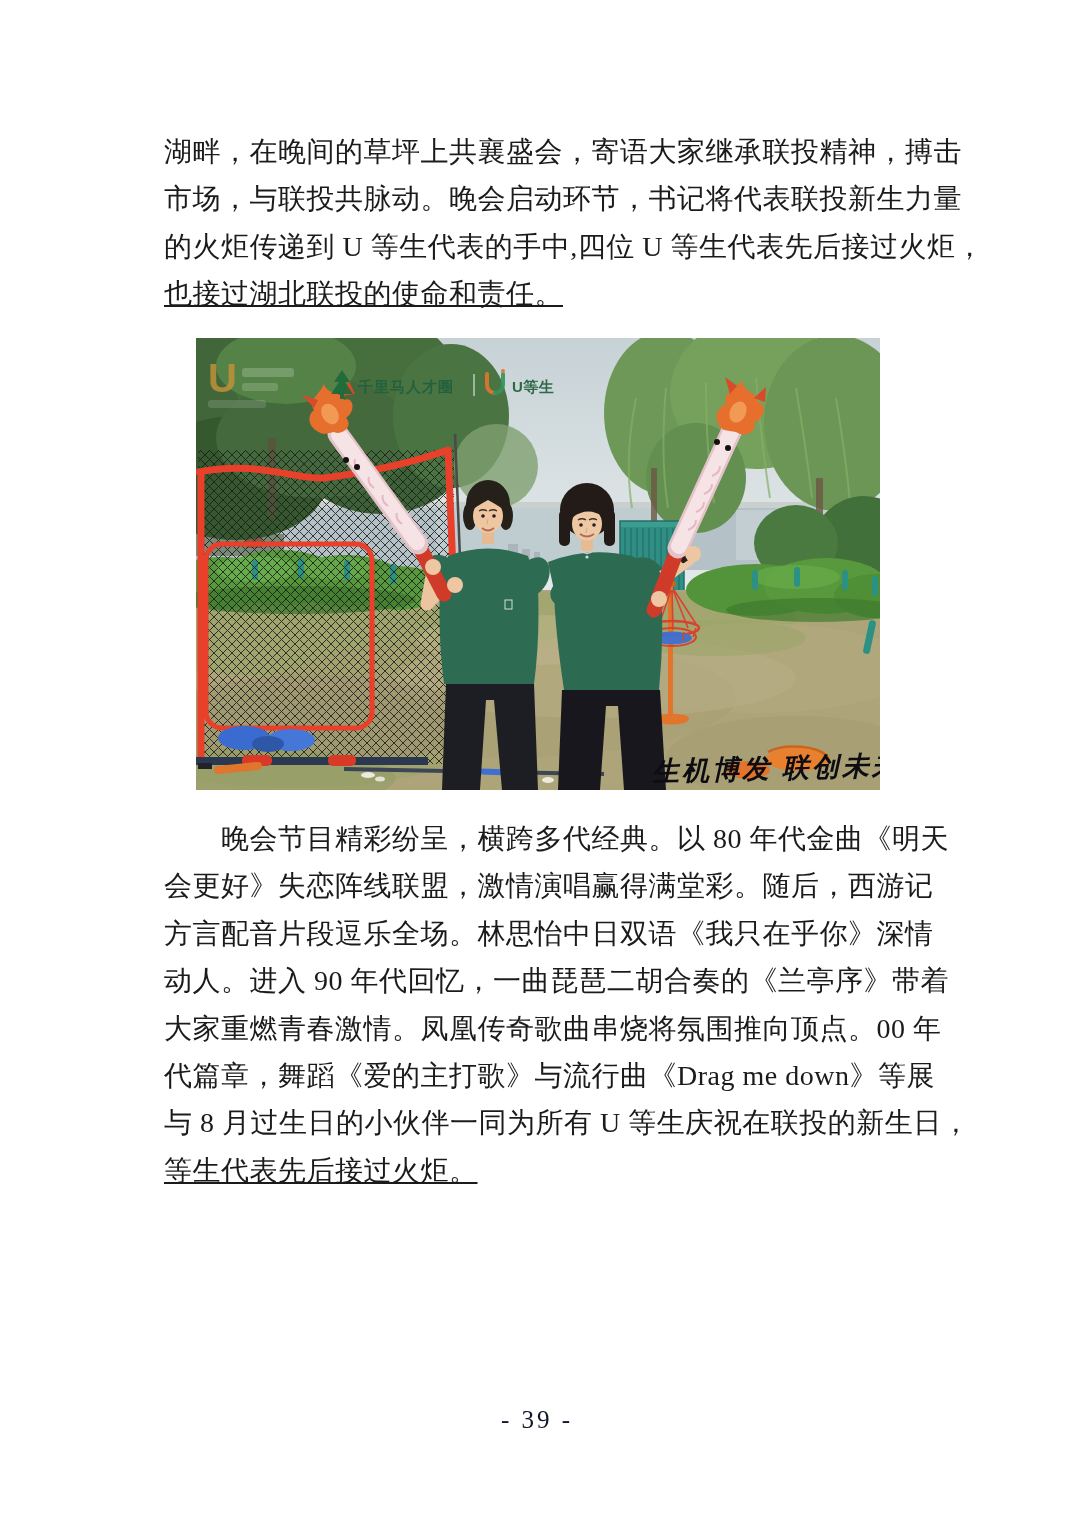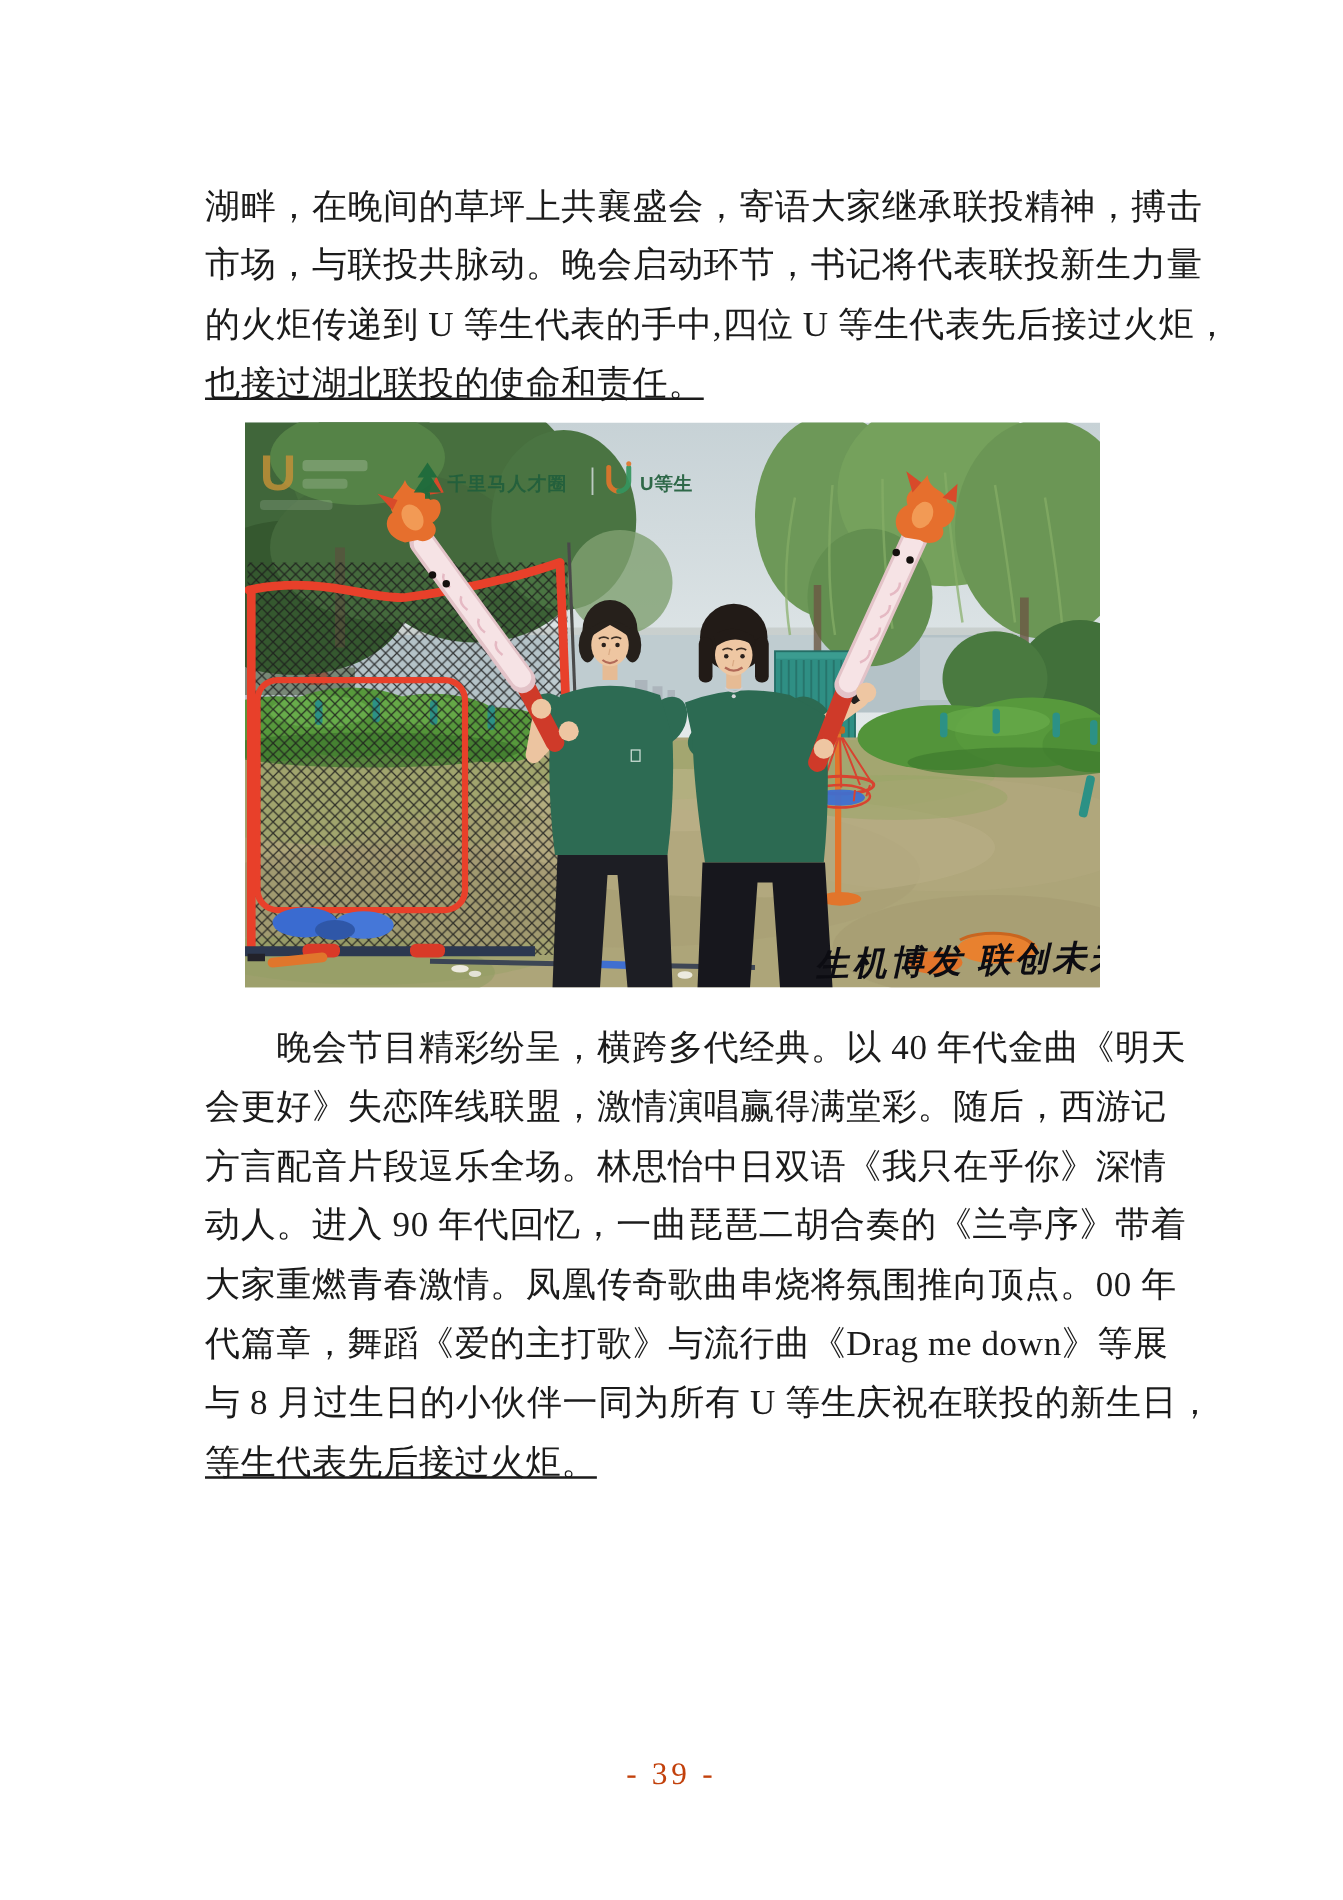--- a/index.html
+++ b/index.html
@@ -13,26 +13,26 @@
   }
   .para{position:absolute;left:164px;width:748px;font-size:28px;}
   .para .line{
     display:block;height:47.4px;line-height:47.4px;
     text-align:justify;text-align-last:justify;
     white-space:nowrap;
     letter-spacing:0.5px;
   }
   .para .line.last{text-align-last:left;text-decoration:underline;}
   .para .line.indent{text-indent:57px;}
-  .para1{top:142px;}
+  .para1{top:128px;}
   .para2{top:815px;}
   .photo{position:absolute;left:196px;top:338px;width:684px;height:452px;display:block;}
   .page-number{
     position:absolute;top:1406px;left:0;width:100%;
-    text-align:center;font-size:25px;color:#c2410c;letter-spacing:3px;
+    text-align:center;font-size:25px;color:#0f172a;letter-spacing:3px;
   }
   svg text{font-family:"Liberation Sans","DejaVu Sans",sans-serif;}
   svg text.calli{font-family:"Liberation Serif","DejaVu Serif",serif;}
 </style>
 </head>
 <body>
 
 <div class="page">
 
   <div class="para para1">
@@ -283,21 +283,21 @@
         <path d="M307,36 v11 a8,8 0 0 1 -8,8" stroke="#35955f" stroke-width="4"></path>
         <circle cx="307" cy="33" r="2" fill="#e0762c" stroke="none"></circle>
       </g>
       <text x="316" y="54" font-size="15" font-weight="bold" fill="#215f3c" letter-spacing="0.5">U等生</text>
     </g>
 
     <text class="calli" x="456" y="440" font-size="27" font-weight="bold" font-style="italic" fill="#0c0c12" letter-spacing="3" transform="rotate(-1.5 560 432)">生机博发 联创未来</text>
   </svg>
 
   <div class="para para2">
-    <span class="line indent">晚会节目精彩纷呈，横跨多代经典。以 40 年代金曲《明天</span>
+    <span class="line indent">晚会节目精彩纷呈，横跨多代经典。以 80 年代金曲《明天</span>
     <span class="line">会更好》失恋阵线联盟，激情演唱赢得满堂彩。随后，西游记</span>
     <span class="line">方言配音片段逗乐全场。林思怡中日双语《我只在乎你》深情</span>
     <span class="line">动人。进入 90 年代回忆，一曲琵琶二胡合奏的《兰亭序》带着</span>
     <span class="line">大家重燃青春激情。凤凰传奇歌曲串烧将氛围推向顶点。00 年</span>
     <span class="line">代篇章，舞蹈《爱的主打歌》与流行曲《Drag me down》等展</span>
     <span class="line">与 8 月过生日的小伙伴一同为所有 U 等生庆祝在联投的新生日，</span>
     <span class="line last">等生代表先后接过火炬。</span>
   </div>
 
   <div class="page-number">- 39 -</div>

